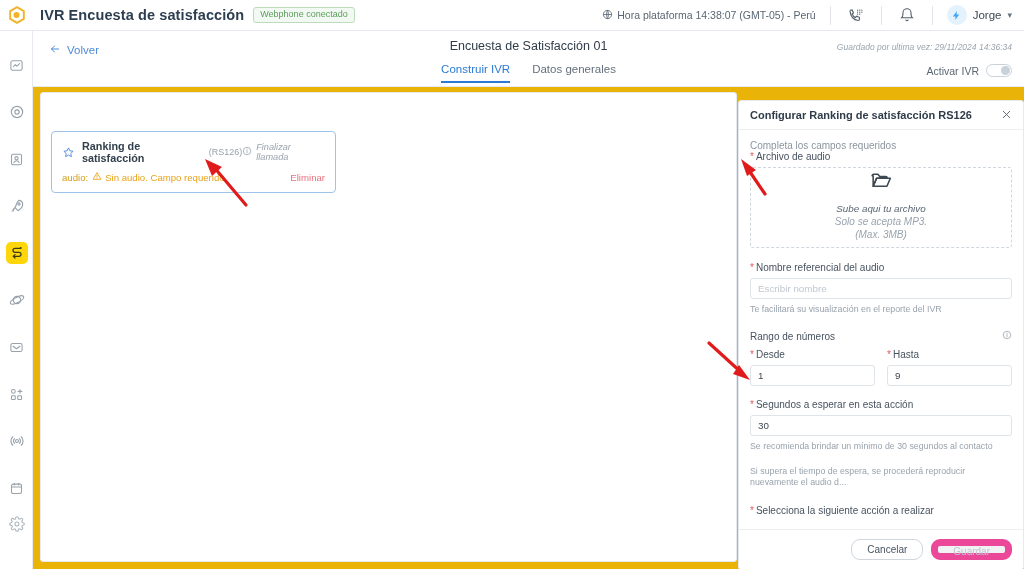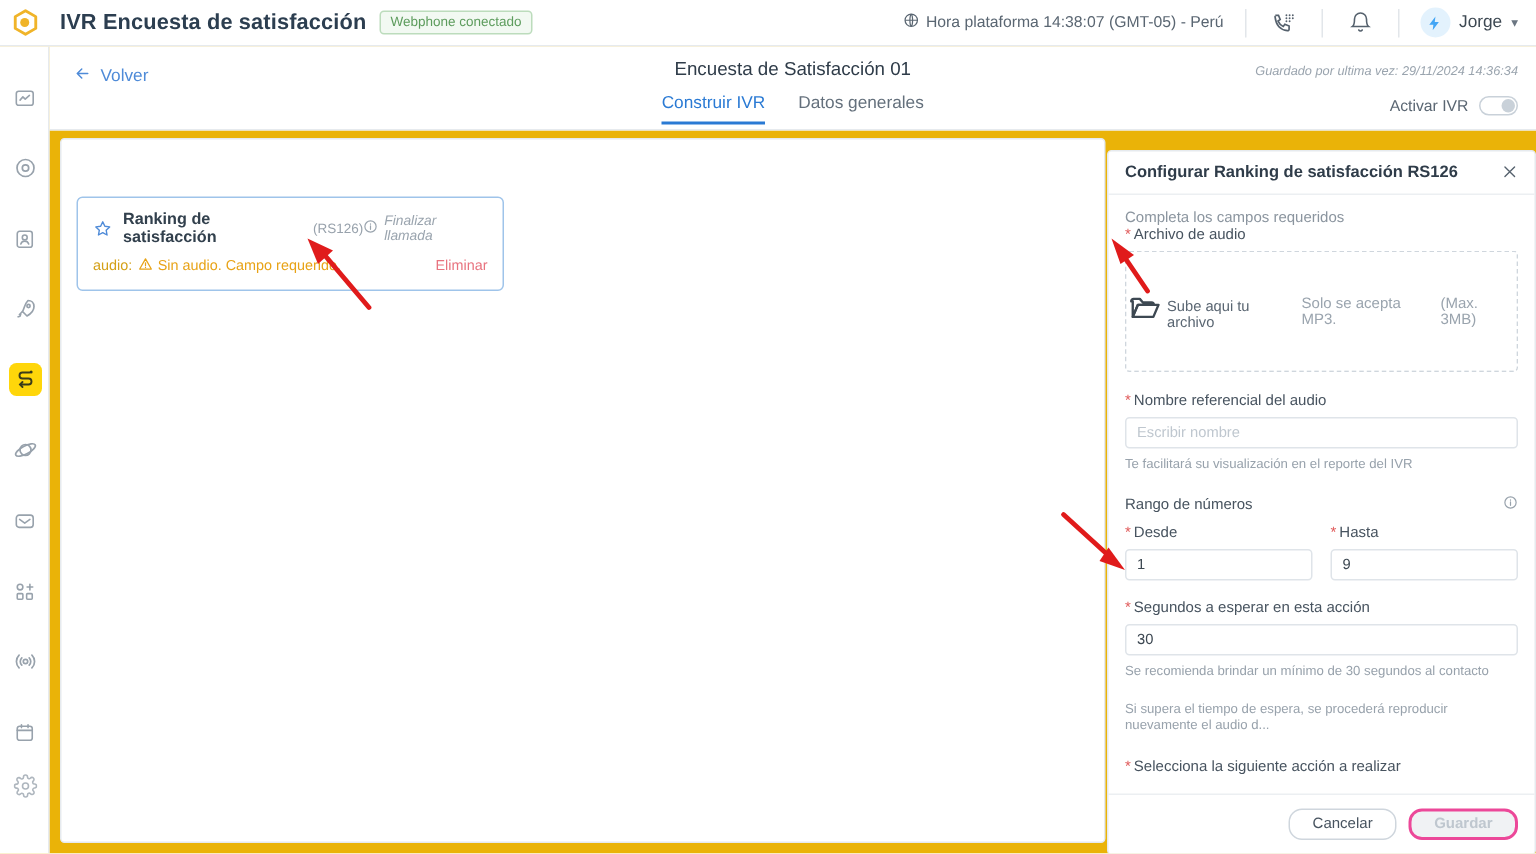--- a/index.html
+++ b/index.html
@@ -105,42 +105,42 @@
     border-bottom: 1px solid #eceff2;
   }
   .panel-title { font-size: 11px; font-weight: bold; color: #2f3c49; }
   .panel-close { margin-left: auto; cursor: pointer; color: #5a6672; font-size: 13px; line-height: 1; }
   .panel-body { flex: 1; padding: 10px 11px 0 11px; overflow: hidden; position: relative; }
   .hint-complete { font-size: 10px; color: #8b959f; }
   .fld-label { font-size: 10px; color: #47535f; margin-bottom: 5px; }
   .req { color: #e05a5a; margin-right: 2px; }
   .dropzone {
     border: 1px dashed #cfd6dd; border-radius: 3px; height: 81px;
-    display: flex; flex-direction: row; align-items: center; justify-content: center;
-    gap: 2px; cursor: pointer; margin-bottom: 14px;
+    display: flex; flex-direction: column; align-items: center; 
+    gap: 2px; cursor: pointer; margin-bottom: 14px; font-style: italic;
   }
   .dz-main { font-size: 9.8px; color: #5a6672; margin-top: 4px; }
   .dz-sub { font-size: 10px; color: #9aa4ae; }
   .inp {
     width: 100%; height: 21px; border: 1px solid #dfe4e9; border-radius: 3px;
     font-size: 9.8px; color: #3d4852; padding: 0 7px; font-family: "Liberation Sans", sans-serif;
     background: #fff; outline: none;
   }
   .inp::placeholder { color: #bfc7cf; }
   .help { font-size: 8.8px; color: #98a2ac; margin-top: 5px; }
   .section-label { font-size: 10px; color: #47535f; display: flex; align-items: center; gap: 4px; margin-top: 16px; margin-bottom: 7px; justify-content: space-between; }
   .range-row { display: flex; gap: 12px; }
   .range-col { flex: 1; }
   .note { font-size: 8.8px; color: #98a2ac; margin-top: 15px; line-height: 1.3; }
   .panel-foot {
     border-top: 1px solid #eceff2; padding: 9px 11px; display: flex; justify-content: flex-end; gap: 8px;
   }
   .btn { height: 21px; border-radius: 9px; font-size: 10px; padding: 0 15px; cursor: pointer; font-family: "Liberation Sans", sans-serif; }
   .btn-cancel { background: #fff; border: 1px solid #cfd6dd; color: #47535f; }
-  .btn-save { background: #f0f2f4; border: 2px solid #ec4899; color: #bfc7cf; cursor: default; font-weight: bold; }
+  .btn-save { background: #f0f2f4; border: 7px solid #ec4899; color: #bfc7cf; cursor: default; }
 
   
   .arrows { position: absolute; top: 0; left: 0; width: 1024px; height: 569px; pointer-events: none; }
 </style>
 </head>
 <body>
 
 <div class="app">
 
   <div class="topbar">

